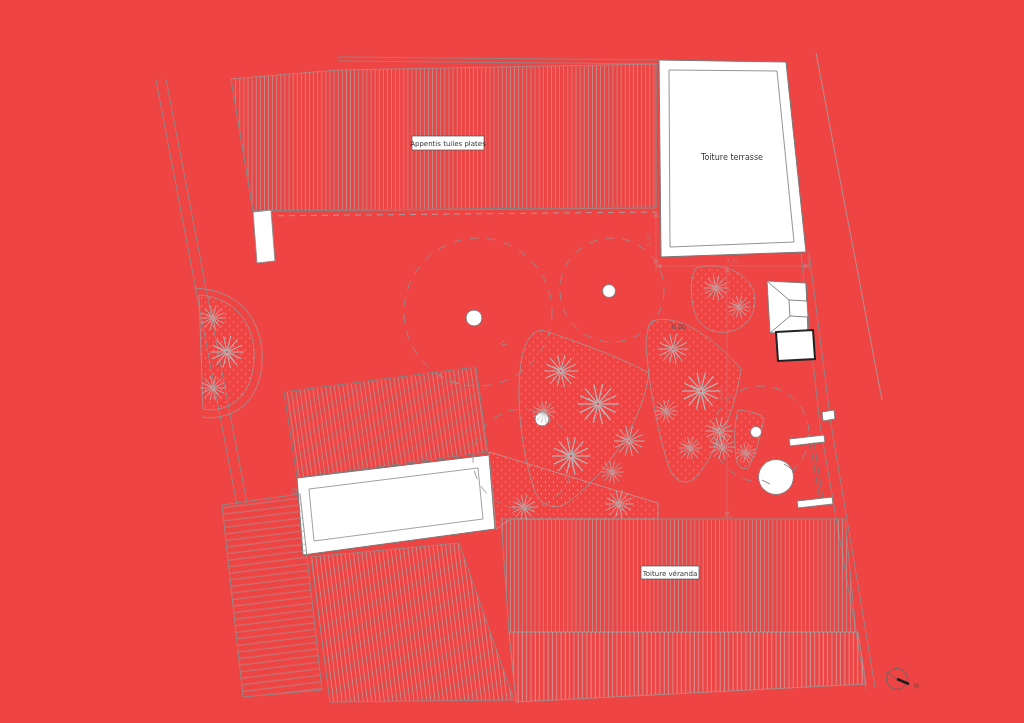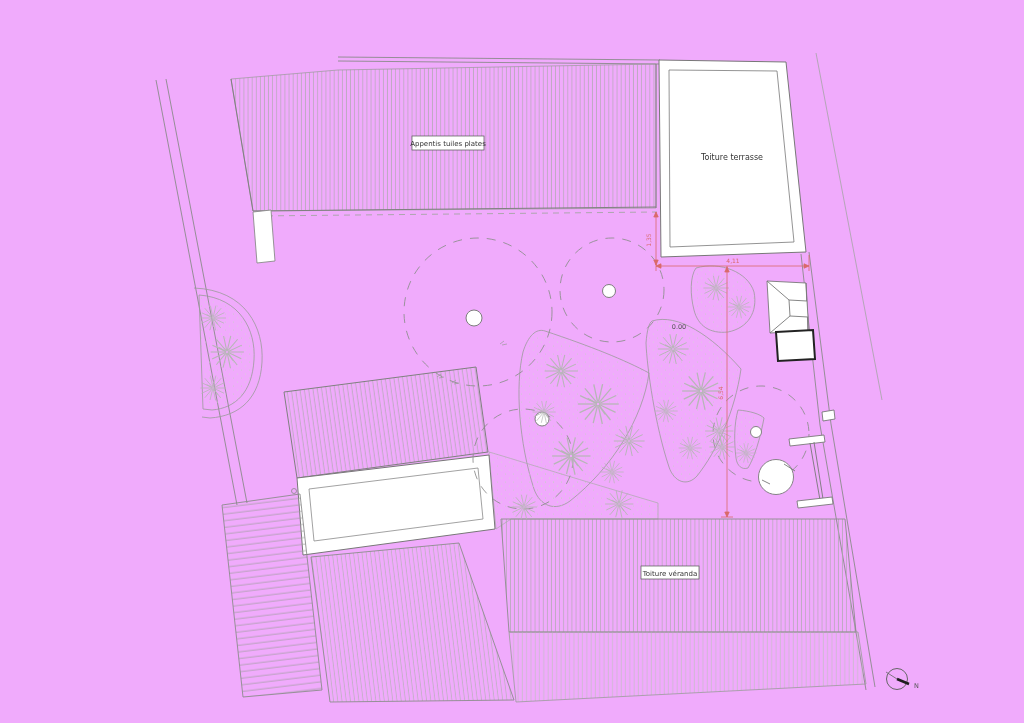--- a/index.html
+++ b/index.html
@@ -1,16 +1,16 @@
 <!DOCTYPE html>
 <html><head>
 <meta charset="utf-8">
 <style>
   html,body{margin:0;padding:0;background:#ffffff;}
-  .sheet{position:relative;width:1024px;height:723px;background:#f0abfc;overflow:hidden;
+  .sheet{position:relative;width:1024px;height:723px;background:#ef4444;overflow:hidden;
          font-family:"DejaVu Sans", sans-serif;}
   svg text{font-family:"DejaVu Sans", sans-serif;}
   .lbl{fill:#333;}
   .red{fill:#d96a6a;}
 </style>
 </head>
 <body>
 
 <div class="sheet">
 <svg width="1024" height="723" viewBox="0 0 1024 723" xmlns="http://www.w3.org/2000/svg">

